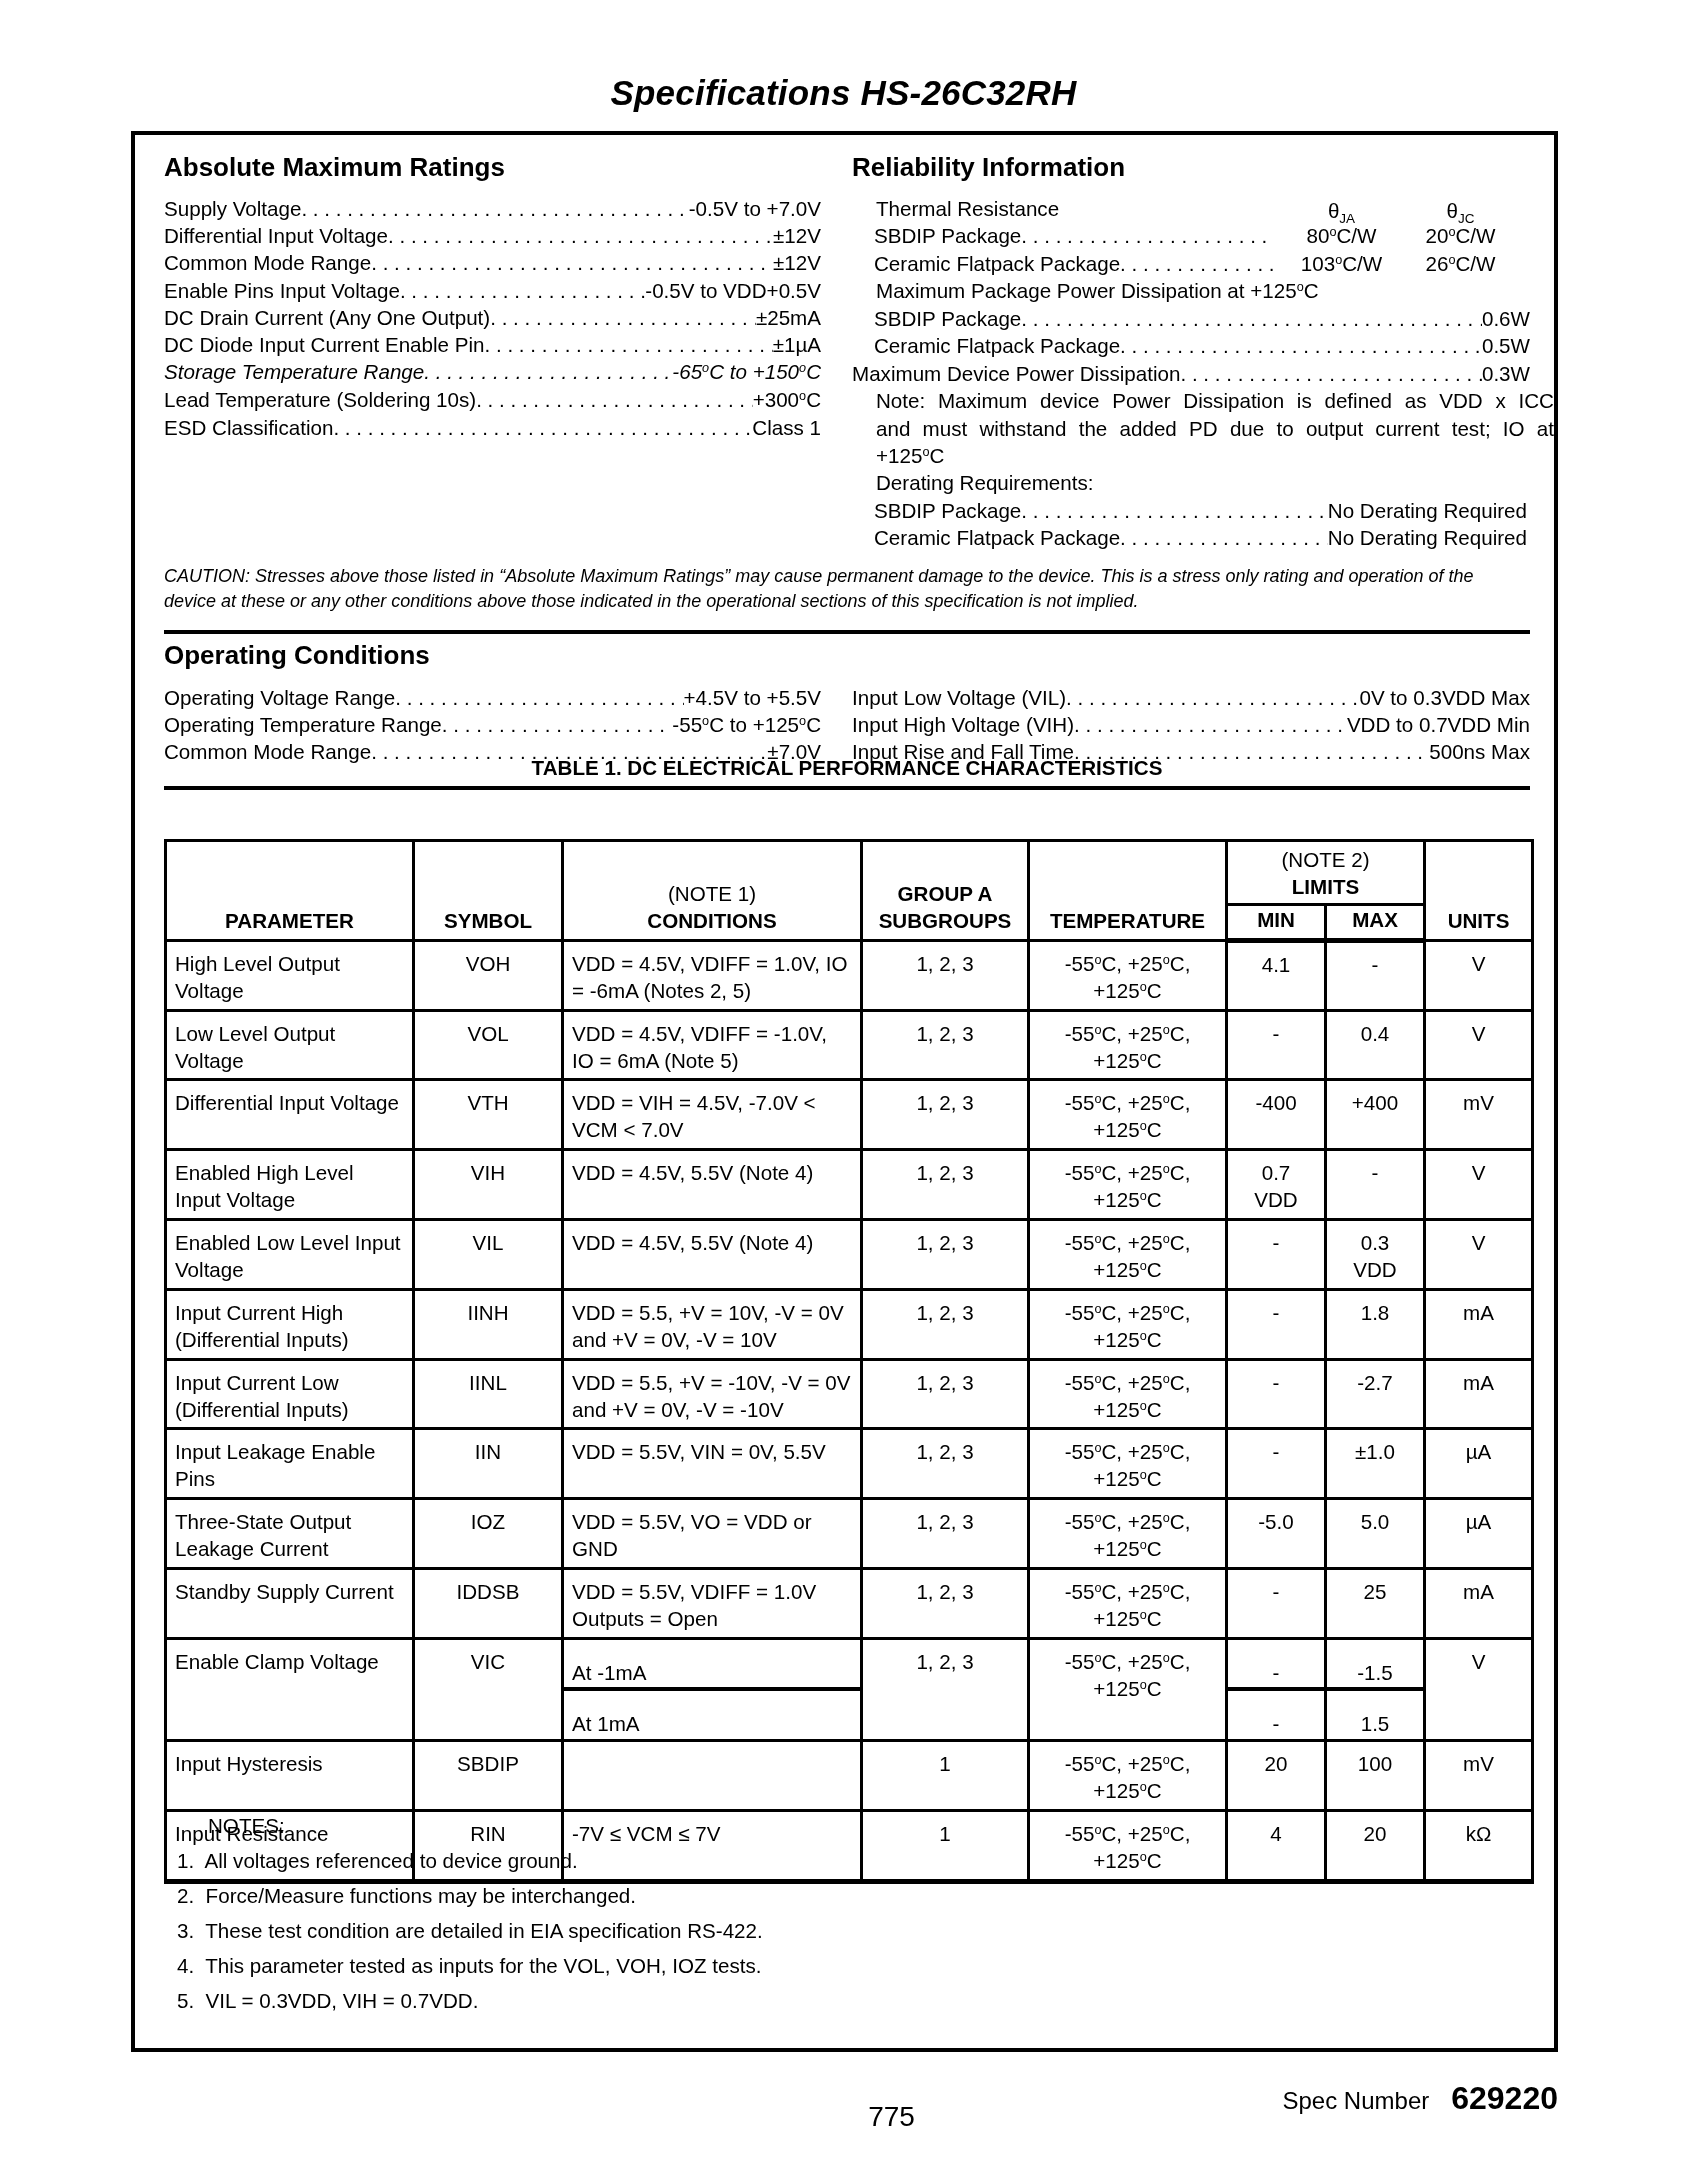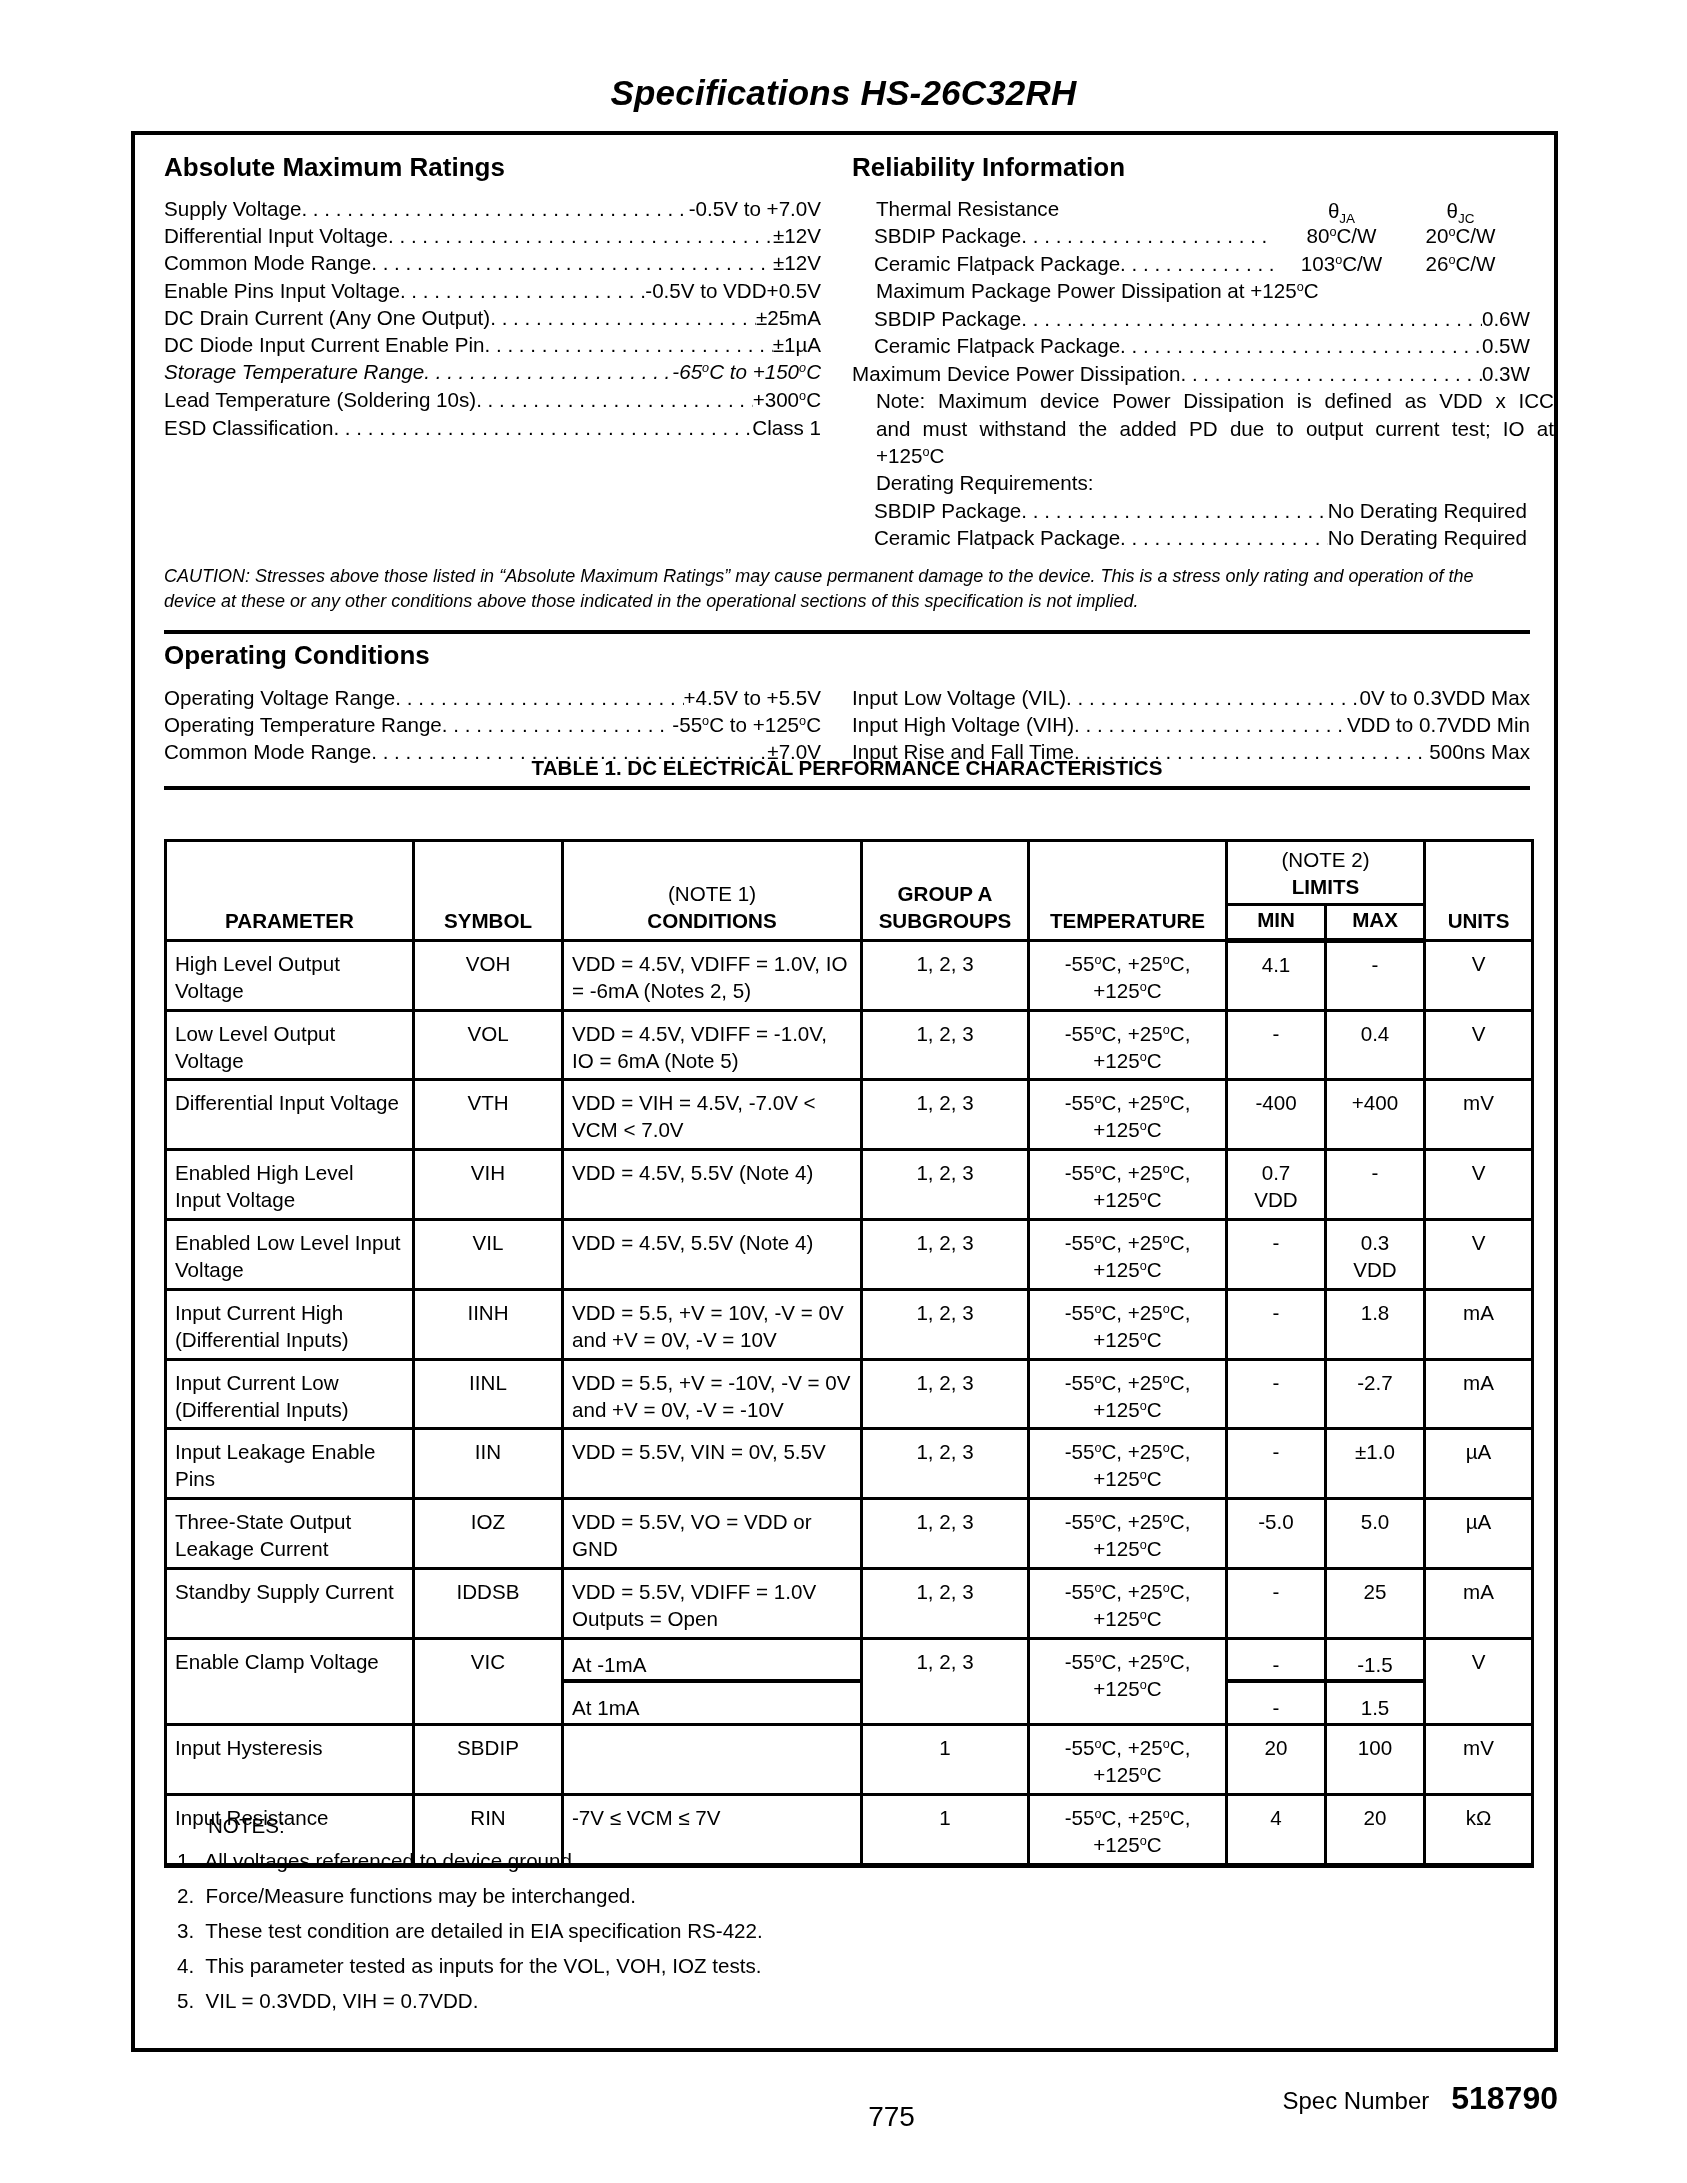--- a/index.html
+++ b/index.html
@@ -43,21 +43,21 @@
   table.dc {
     position: absolute; left: 164px; top: 839px; width: 1367px;
     border-collapse: collapse; table-layout: fixed; font-size: 20.6px;
   }
   table.dc td, table.dc th { border: 3.2px solid #000; vertical-align: top; padding: 0 8px; line-height: 27px; }
   table.dc th { font-weight: bold; vertical-align: bottom; text-align: center; padding-bottom: 4.8px; }
   table.dc th .normal { font-weight: normal; display:block; }
   table.dc thead tr:last-child th { border-bottom: 5.6px solid #000; }
   table.dc td { padding-top: 8px; padding-bottom: 4.8px; height: 66px; }
   table.dc td.c { text-align: center; }
-  table.dc td.split { height: 33px; padding-top: 11px; padding-bottom: 1.6px; }
+  table.dc td.split { height: 33px; padding-top: 19px; padding-bottom: 1.6px; }
   table.dc td.split-top { border-bottom: 4.8px solid #000; }
 
   .notes-title { position: absolute; left: 164px; top: 1814px; font-size: 20.6px; padding-left: 44px; }
   .note { position: absolute; left: 177px; font-size: 20.6px; line-height: 27px; white-space: nowrap; }
 
   .spec-number { position: absolute; right: 129px; top: 2080px; font-size: 24px; white-space: nowrap; }
   .spec-number .num { font-size: 32px; font-weight: bold; margin-left: 22px; }
   .page-num { position: absolute; left: 0; width: 1687px; top: 2101px; text-align: center; font-size: 28px; margin-left: 48px; }
 </style>
 </head>
@@ -373,15 +373,15 @@
 
 <div class="notes-title">NOTES:</div>
 <div id="notes-list">
     <div class="note" style="top: 1847px; white-space: pre;">1.  All voltages referenced to device ground.</div>
     <div class="note" style="top: 1882px; white-space: pre;">2.  Force/Measure functions may be interchanged.</div>
     <div class="note" style="top: 1917px; white-space: pre;">3.  These test condition are detailed in EIA specification RS-422.</div>
     <div class="note" style="top: 1952px; white-space: pre;">4.  This parameter tested as inputs for the VOL, VOH, IOZ tests.</div>
     <div class="note" style="top: 1987px; white-space: pre;">5.  VIL = 0.3VDD, VIH = 0.7VDD.</div>
   </div>
 
-<div class="spec-number"><span>Spec Number</span><span class="num">518790</span></div>
+<div class="spec-number"><span>Spec Number</span><span class="num">629220</span></div>
 <div class="page-num">775</div>
 
 
 </body></html>

